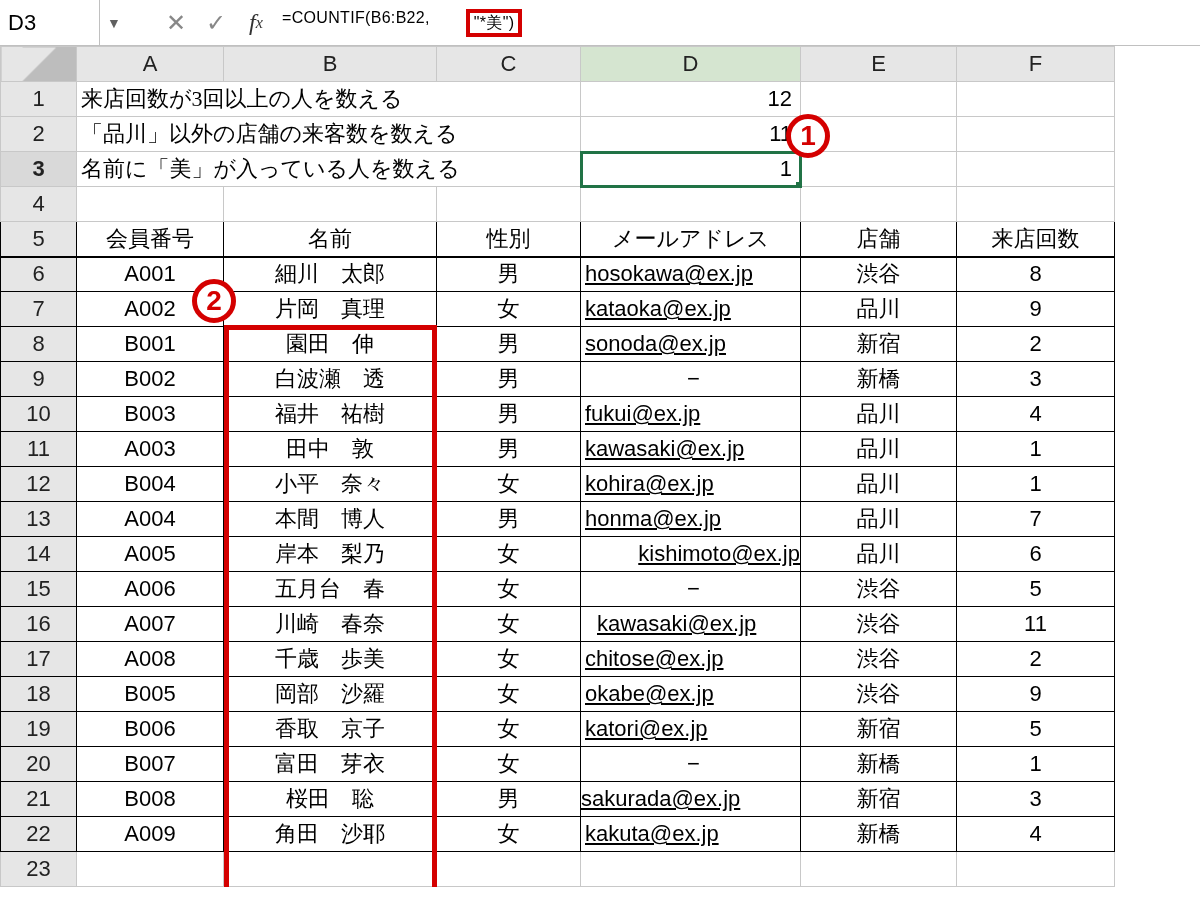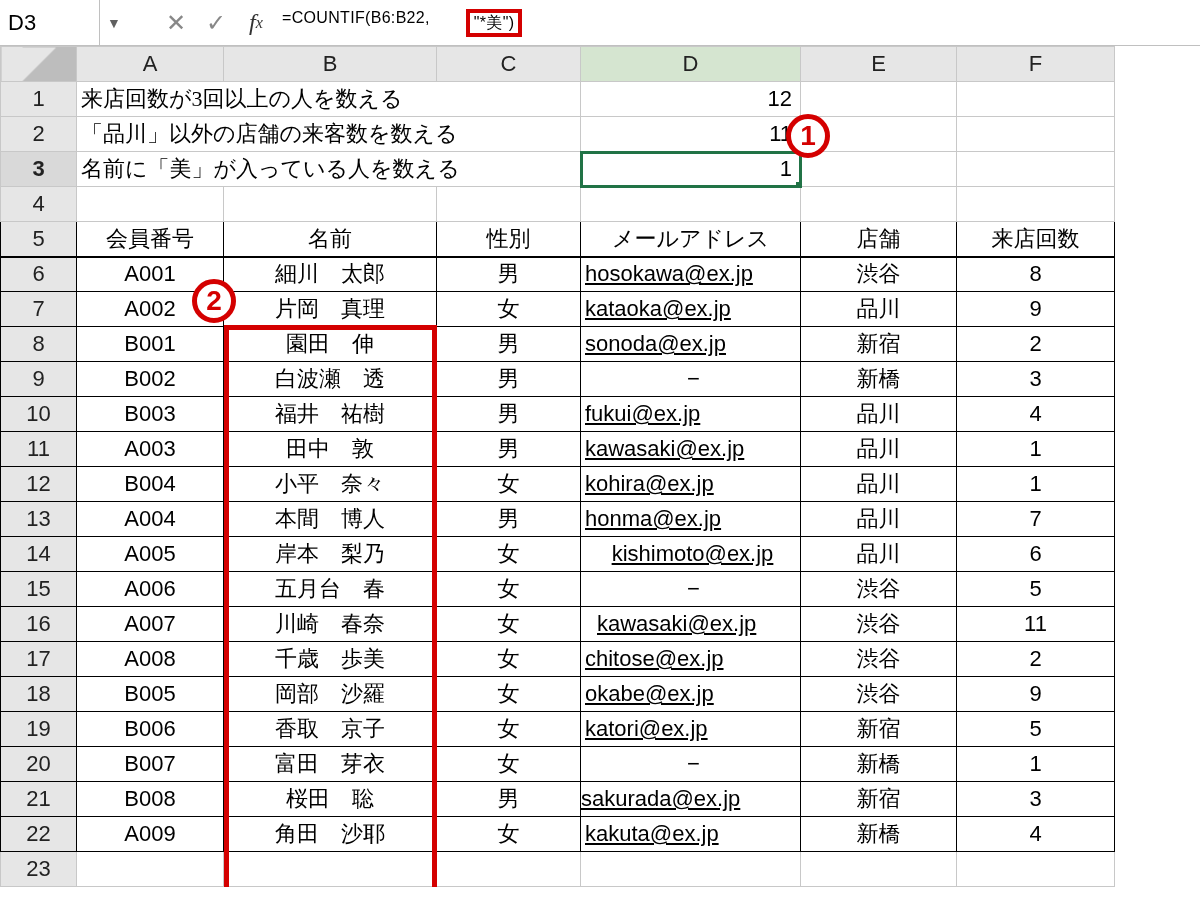--- a/index.html
+++ b/index.html
@@ -223,21 +223,21 @@
           <td>男</td>
           <td style="text-align: left; padding-left: 4px;"><span class="email">honma@ex.jp</span></td>
           <td>品川</td>
           <td>7</td>
         </tr>
         <tr class="tbl">
           <td class="row-header">14</td>
           <td>A005</td>
           <td>岸本　梨乃</td>
           <td>女</td>
-          <td style="text-align: center; padding-left: 4px; margin-top: 7px;"><span class="email">kishimoto@ex.jp</span></td>
+          <td style="text-align: right; padding-left: 4px; margin-top: 7px;"><span class="email">kishimoto@ex.jp</span></td>
           <td>品川</td>
           <td>6</td>
         </tr>
         <tr class="tbl">
           <td class="row-header">15</td>
           <td>A006</td>
           <td>五月台　春</td>
           <td>女</td>
           <td class="dash">−</td>
           <td>渋谷</td>

